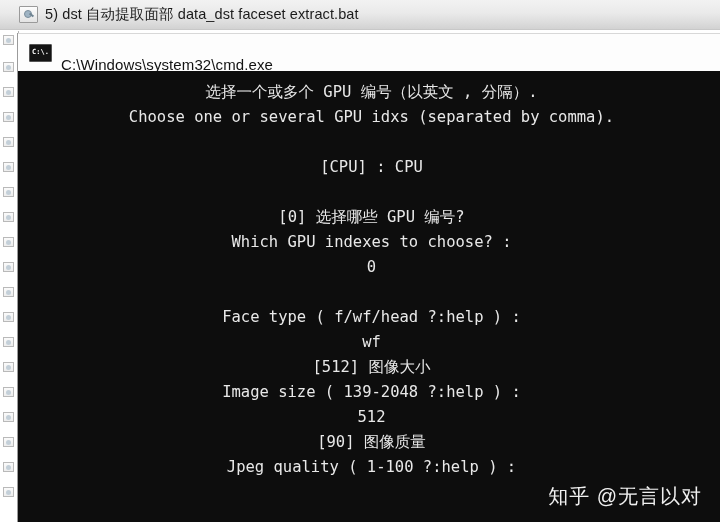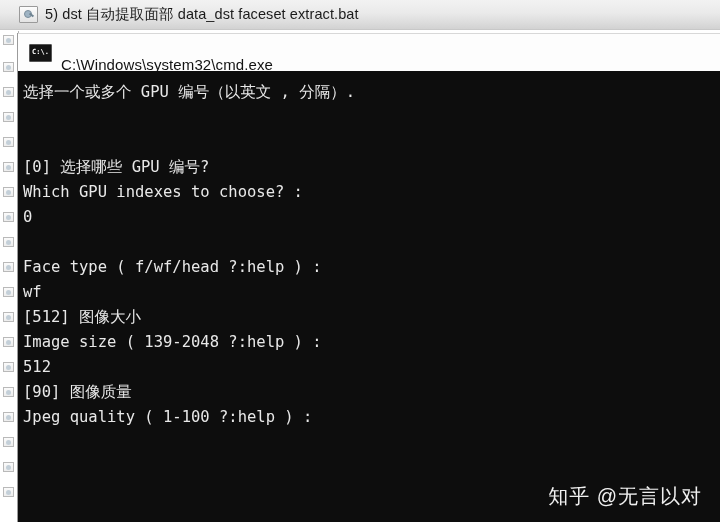--- a/index.html
+++ b/index.html
@@ -151,20 +151,21 @@
 
   
   #console-body {
     position: absolute;
     left: 0;
     top: 38px;
     width: 702px;
     height: 451px;
     background: #0d0d0d;
     overflow: hidden;
+    text-align: center;
   }
   #console-output {
     position: absolute;
     left: 5px;
     top: 9px;
     width: 697px;
     margin: 0;
     padding: 0;
     list-style: none;
   }
@@ -228,21 +229,23 @@
 <div id="cmd-window">
 
   <div id="cmd-titlebar">
     <span id="cmd-icon">C:\.</span>
     <span id="cmd-title-text">C:\Windows\system32\cmd.exe</span>
   </div>
 
   <div id="console-body">
     <ul id="console-output">
       <li>选择一个或多个 GPU 编号（以英文 , 分隔）.</li>
+      <li>Choose one or several GPU idxs (separated by comma).</li>
       <li class="blank"></li>
+      <li>[CPU] : CPU</li>
       <li class="blank"></li>
       <li>[0] 选择哪些 GPU 编号?</li>
       <li>Which GPU indexes to choose? :</li>
       <li>0</li>
       <li class="blank"></li>
       <li>Face type ( f/wf/head ?:help ) :</li>
       <li>wf</li>
       <li>[512] 图像大小</li>
       <li>Image size ( 139-2048 ?:help ) :</li>
       <li>512</li>

